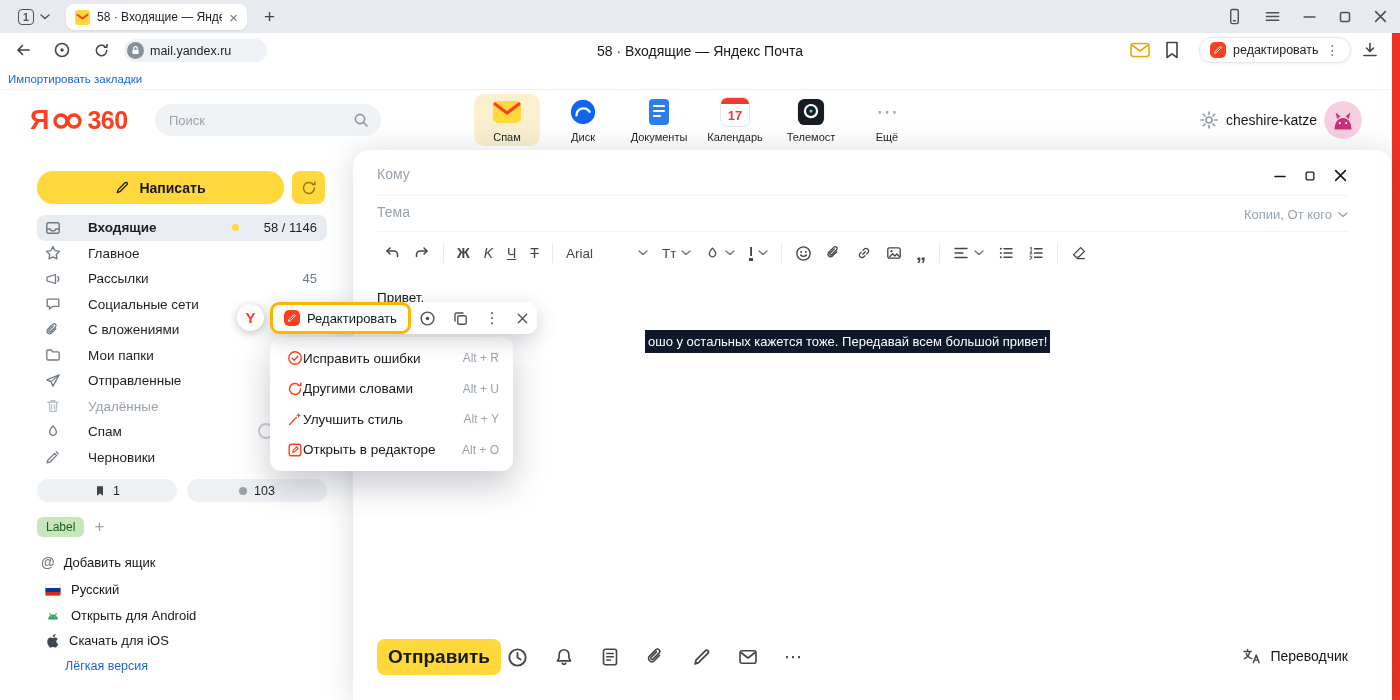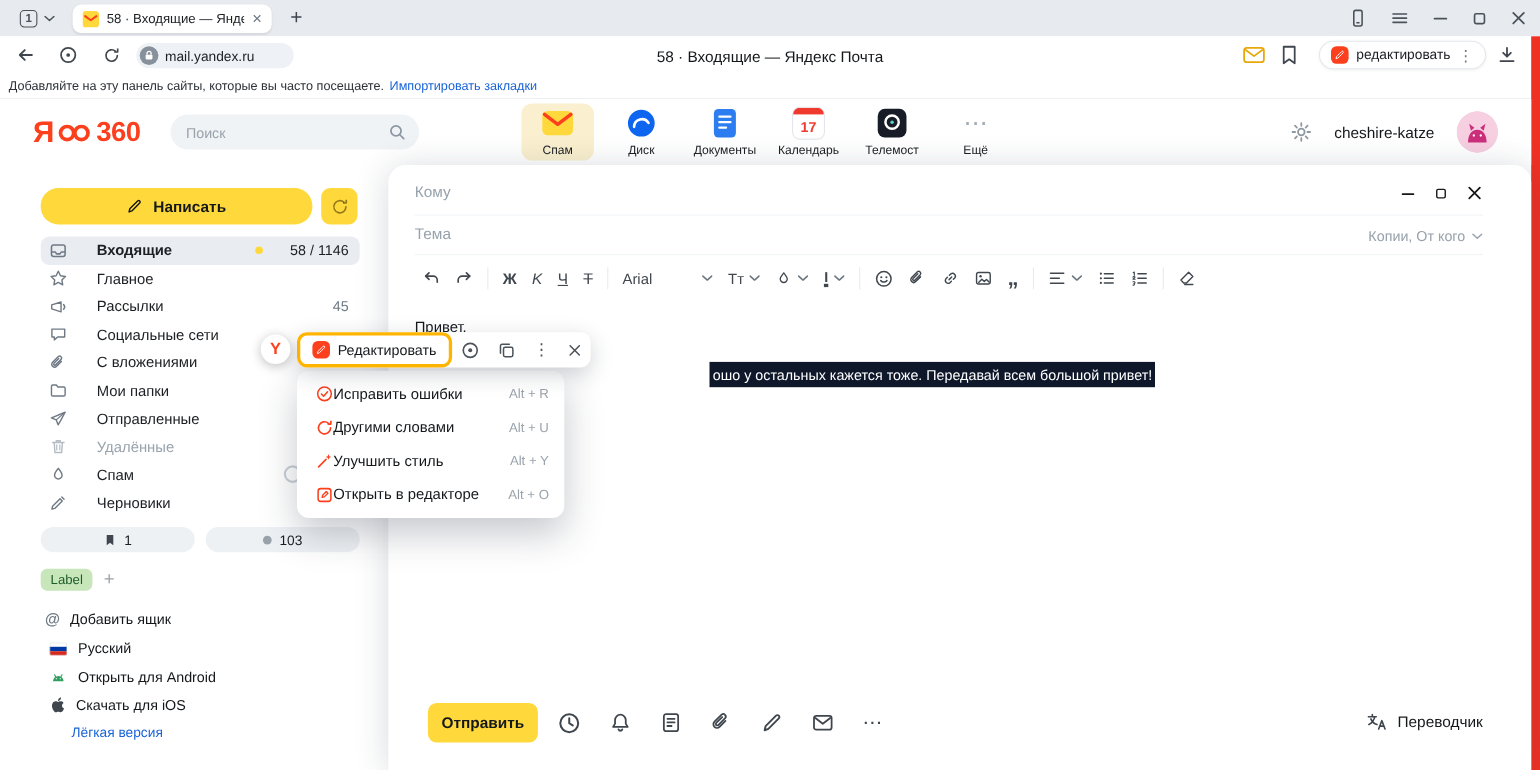--- a/index.html
+++ b/index.html
@@ -53,21 +53,21 @@
 #hsearch .mag{color:#8d97a1;margin-right:12px;}
 #services{position:absolute;left:474px;top:4px;display:flex;gap:10px;}
 .svc{width:66px;height:52px;border-radius:10px;display:flex;flex-direction:column;align-items:center;justify-content:center;gap:4px;cursor:pointer;}
 .svc.active{background:#faf0cf;}
 .svc .slbl{font-size:11px;color:#1c1f23;}
 .svc .sico{height:30px;display:flex;align-items:center;}
 .svc .more{font-size:22px;color:#a3abb4;line-height:16px;}
 .cal{width:30px;height:30px;background:#fff;border:1px solid #e3e7ec;border-radius:7px;overflow:hidden;display:flex;flex-direction:column;}
 .cal .ct{width:100%;height:6px;background:#f13a2e;}
 .cal .cn{flex:1;display:flex;align-items:center;justify-content:center;font-size:13px;font-weight:700;color:#f13a2e;}
-#usr{position:absolute;right:30px;top:11px;display:flex;align-items:center;gap:20px;}
+#usr{position:absolute;right:30px;top:11px;display:flex;align-items:center;gap:7px;}
 #usr .uname{font-size:14px;color:#15181b;}
 #usr .gear{color:#8d97a1;cursor:pointer;}
 #avatar{width:38px;height:38px;border-radius:50%;overflow:hidden;cursor:pointer;flex:none;}
 
 
 #sbar{position:absolute;left:20px;top:150px;width:330px;bottom:0;background:#fff;}
 #crow{display:flex;gap:8px;padding:21px 0 0 17px;}
 #crow .bc{width:247px;height:33px;background:#ffd93b;border:none;border-radius:16px;display:flex;align-items:center;justify-content:center;gap:9px;font-size:14px;font-weight:700;color:#15181b;cursor:pointer;}
 #crow .br{width:33px;height:33px;background:#ffd93b;border:none;border-radius:8px;display:flex;align-items:center;justify-content:center;color:rgba(60,44,0,.55);cursor:pointer;}
 #flist{margin-top:11px;}
@@ -113,21 +113,21 @@
 .t-i{font-style:italic;font-size:14px;}
 .t-u{text-decoration:underline;font-size:14px;}
 .t-s{text-decoration:line-through;font-size:14px;}
 .fontsel{width:96px;justify-content:space-between;}
 .chev{color:#6b7681;flex:none;}
 .tcol{font-size:13px;font-weight:700;border-bottom:3px solid #40474e;line-height:13px;}
 .bigq{font-size:20px;font-weight:700;line-height:10px;}
 #c-line1{position:absolute;left:24px;top:140px;font-size:13.5px;color:#15181b;}
 #c-sel{position:absolute;left:292px;top:182px;}
 #c-sel span{background:#0f172a;color:#fff;font-size:13px;padding:4px 3px;}
-#c-send{position:absolute;left:24px;top:489px;width:100px;height:36px;background:#ffd93b;border:none;border-radius:8px;font-size:14px;font-weight:700;color:#15181b;display:flex;align-items:center;justify-content:center;cursor:pointer;margin-left:12px;}
+#c-send{position:absolute;left:24px;top:489px;width:124px;height:36px;background:#ffd93b;border:none;border-radius:8px;font-size:19px;font-weight:700;color:#15181b;display:flex;align-items:center;justify-content:center;cursor:pointer;}
 #c-bics{position:absolute;left:154px;top:489px;height:36px;display:flex;align-items:center;gap:26px;color:#3f464d;}
 #c-bics > *{cursor:pointer;}
 #c-bics .mh{font-size:18px;letter-spacing:1px;}
 #c-trans{position:absolute;right:44px;top:497px;display:flex;align-items:center;gap:8px;font-size:14px;color:#15181b;cursor:pointer;}
 #c-trans .ti{color:#3f464d;}
 
 
 #ybadge{position:absolute;left:237px;top:304px;width:27px;height:27px;background:#fff;border-radius:50%;box-shadow:0 2px 10px rgba(0,0,0,.25);display:flex;align-items:center;justify-content:center;font-size:15px;font-weight:800;color:#fc3f1d;z-index:41;cursor:pointer;}
 #pbar{position:absolute;left:270px;top:302px;height:32px;background:#fff;border-radius:9px;box-shadow:0 6px 20px rgba(30,40,60,.22);display:flex;align-items:center;z-index:40;}
 #editbtn{height:32px;border:3px solid #ffb400;border-radius:9px;background:#fff;display:flex;align-items:center;gap:7px;padding:0 11px;font-size:13px;color:#15181b;cursor:pointer;}
@@ -413,21 +413,20 @@
         </span>
       <span class="elabel">редактировать</span>
       <span class="edots">⋮</span>
     </div>
     <svg class="sic btn-ico bt-dl" width="18" height="18">
         <use href="#i-dl"></use>
       </svg>
   </div>
 
   <div id="hintbar">
-    <span>Добавляйте на эту панель сайты, которые вы часто посещаете.</span>
     <a href="#">Импортировать закладки</a>
   </div>
 
   <div id="redstrip"></div>
 
   <div id="ahdr">
     <div id="logo">
       <span class="lya">Я</span>
       <svg class="sic" width="32" height="20" viewBox="0 0 32 20">
           <circle cx="9" cy="10" r="6" fill="none" stroke="#fc3f1d" stroke-width="3.4"></circle>

